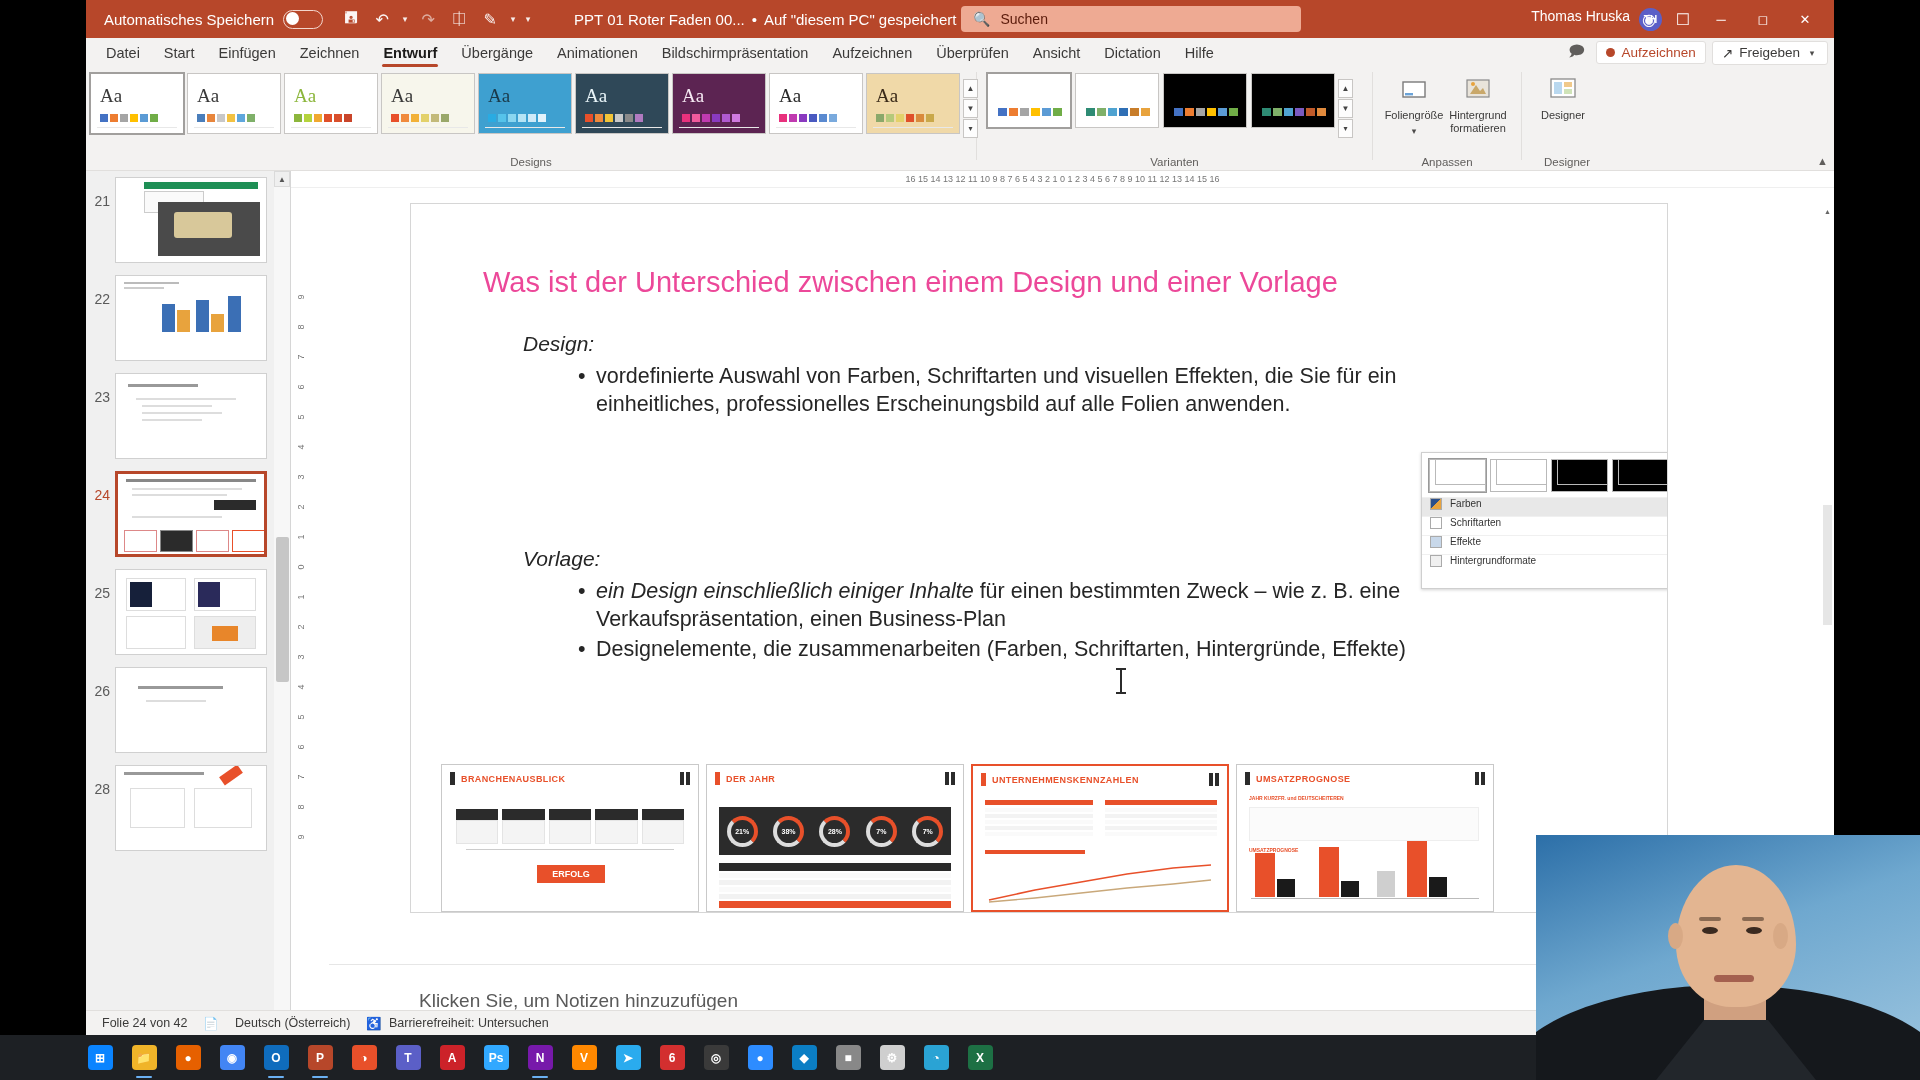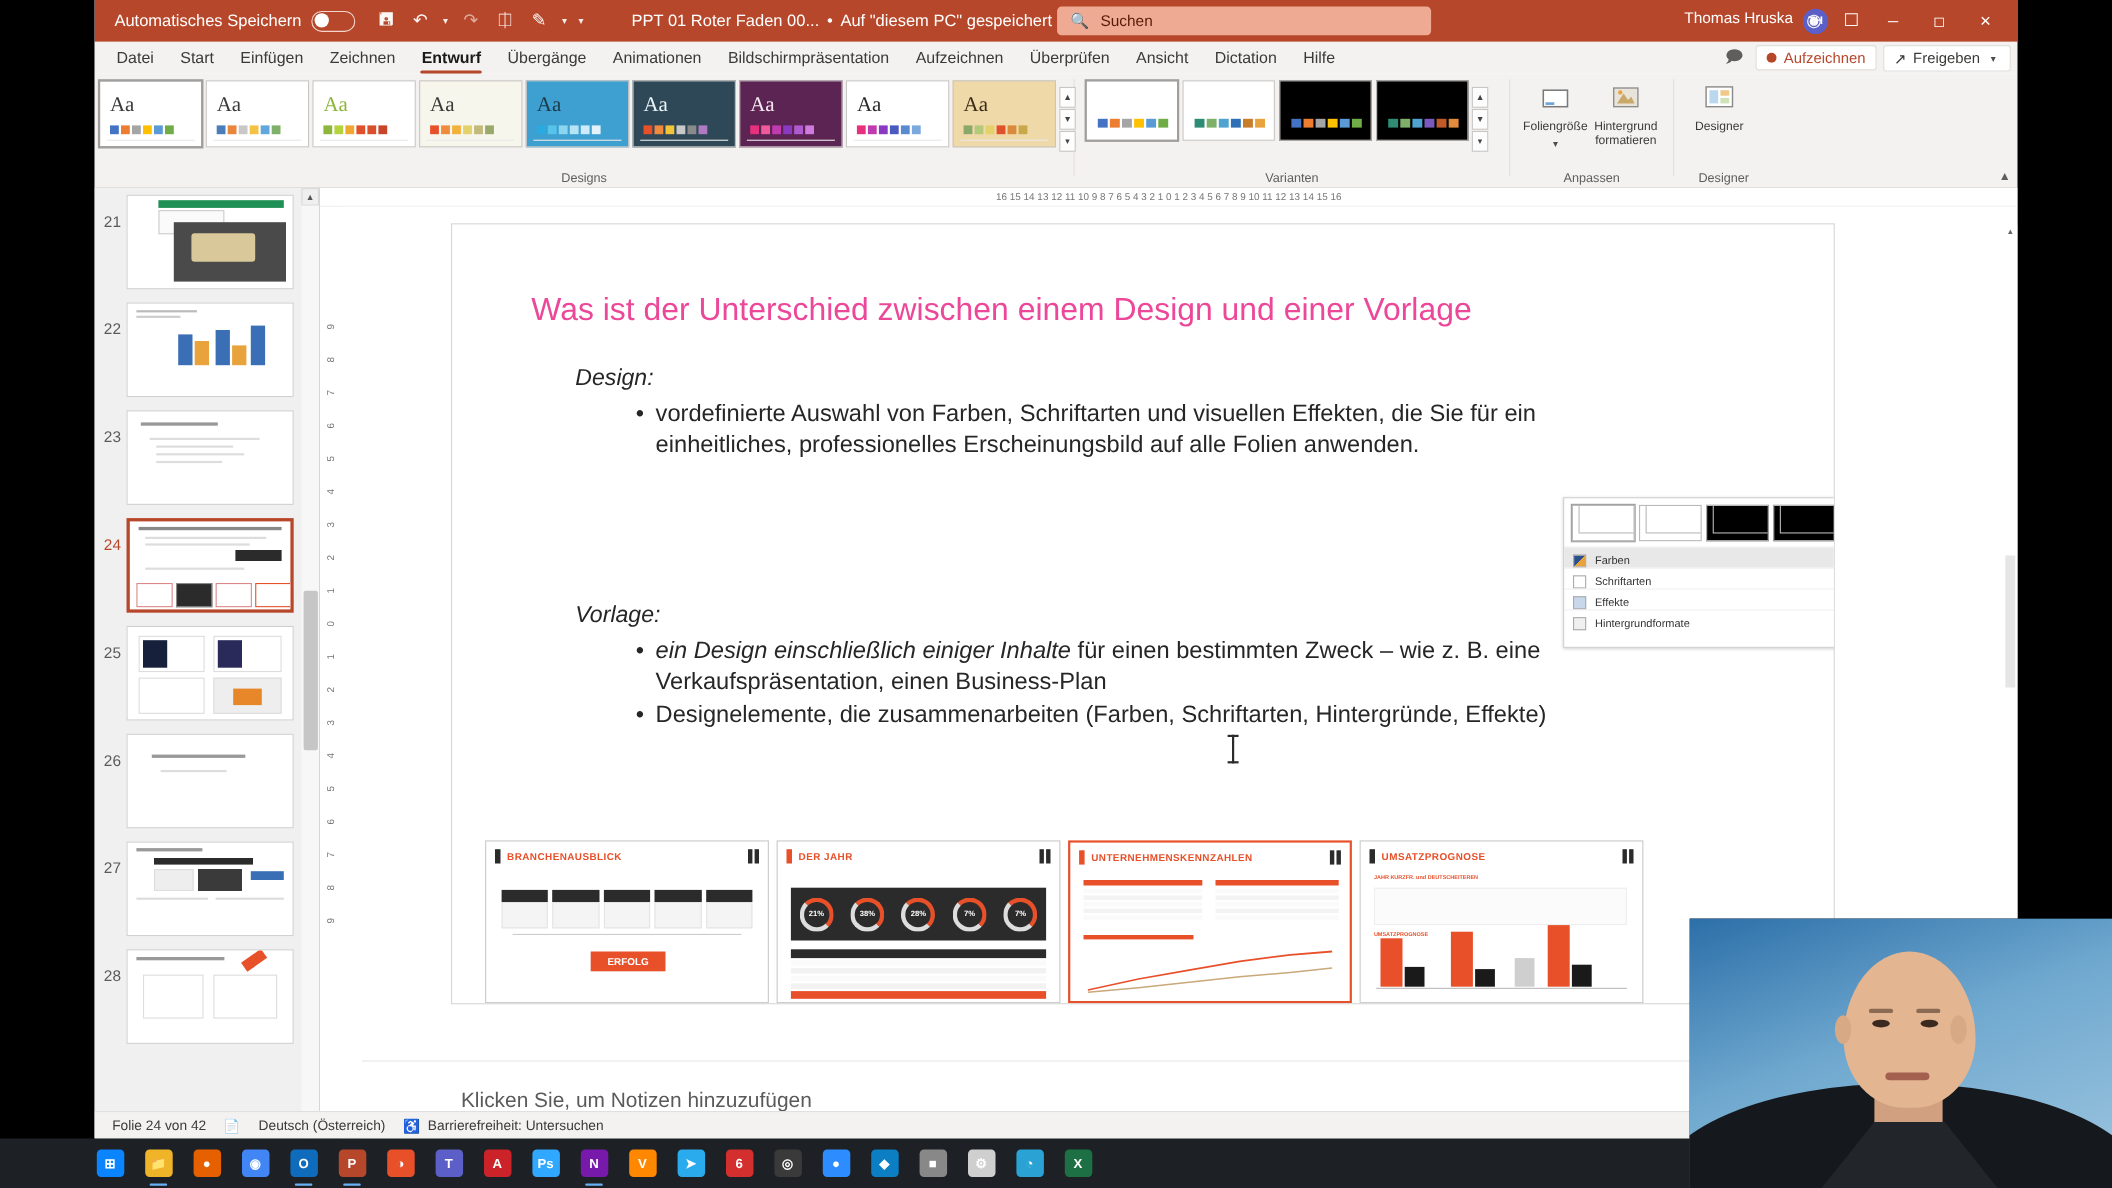--- a/index.html
+++ b/index.html
@@ -219,21 +219,21 @@
   .s-body i { font-style: italic; }
 
   .mini-ss {
     position:absolute; left: 1010px; top: 248px; width: 262px; height: 137px;
     background:#fff; border:1px solid #cfcfcf; box-shadow: 0 1px 3px rgba(0,0,0,.18);
   }
   .mini-var { display:flex; gap:4px; padding: 6px 6px 5px 7px; }
   .mini-var div { width: 57px; height: 33px; border:1px solid #b9b9b9; position:relative; overflow:hidden;}
   .mini-var div .sw { position:absolute; left:5px; bottom:6px; display:flex; gap:1px;}
   .mini-row {
-    height: 19px; display:flex; align-items:flex-end; gap:8px; padding: 0 8px;
+    height: 19px; display:flex; align-items:flex-start; gap:8px; padding: 0 8px;
     font-size: 10px; color:#333; border-top:1px solid #f0f0f0; position:relative;
   }
   .mini-row.hl { background:#e8e8e8; }
   .mini-row .mi { width: 12px; height:12px; border:1px solid #aaa; display:block;}
 
   .tmpl-row { position:absolute; left: 30px; top: 560px; display:flex; gap: 7px; }
   .tmpl {
     width: 258px; height: 148px; background:#fff; border:1px solid #c9c9c9; position:relative; overflow:hidden;
   }
   .tmpl.sel { border: 2.5px solid #e8502a; }
@@ -687,32 +687,20 @@
    <div style="position:absolute;left:10px;top:46px;width:60px;height:33px;background:#fff;border:1px solid #ddd"></div>
    <div style="position:absolute;left:78px;top:46px;width:62px;height:33px;background:#eee;border:1px solid #ddd"></div>
    <div style="position:absolute;left:96px;top:56px;width:26px;height:15px;background:#e8862a"></div>
               </div>
             </div>
             <div class="sp-item">
               <div class="sp-num">26</div>
               <div class="sp-thumbbox">
                 <div style="position:absolute;left:22px;top:18px;width:85px;height:3px;background:#999"></div>
    <div style="position:absolute;left:30px;top:32px;width:60px;height:2px;background:#ddd"></div>
-              </div>
-            </div>
-            <div class="sp-item">
-              <div class="sp-num">27</div>
-              <div class="sp-thumbbox">
-                <div style="position:absolute;left:8px;top:5px;width:60px;height:3px;background:#999"></div>
-   <div style="position:absolute;left:24px;top:14px;width:90px;height:6px;background:#2b2b2b"></div>
-   <div style="position:absolute;left:24px;top:24px;width:36px;height:20px;background:#eee;border:1px solid #ddd"></div>
-   <div style="position:absolute;left:64px;top:24px;width:40px;height:20px;background:#3a3a3a"></div>
-   <div style="position:absolute;left:112px;top:26px;width:30px;height:8px;background:#3b6fb5"></div>
-   <div style="position:absolute;left:8px;top:50px;width:65px;height:2px;background:#ddd"></div>
-   <div style="position:absolute;left:80px;top:50px;width:62px;height:2px;background:#ddd"></div>
               </div>
             </div>
             <div class="sp-item">
               <div class="sp-num">28</div>
               <div class="sp-thumbbox">
                 <div style="position:absolute;left:8px;top:6px;width:80px;height:3px;background:#999"></div>
    <div style="position:absolute;left:104px;top:4px;width:22px;height:10px;background:#e8502a;transform:rotate(-35deg)"></div>
    <div style="position:absolute;left:14px;top:22px;width:55px;height:40px;border:1px solid #ddd"></div>
    <div style="position:absolute;left:78px;top:22px;width:58px;height:40px;border:1px solid #ddd"></div>
               </div>

